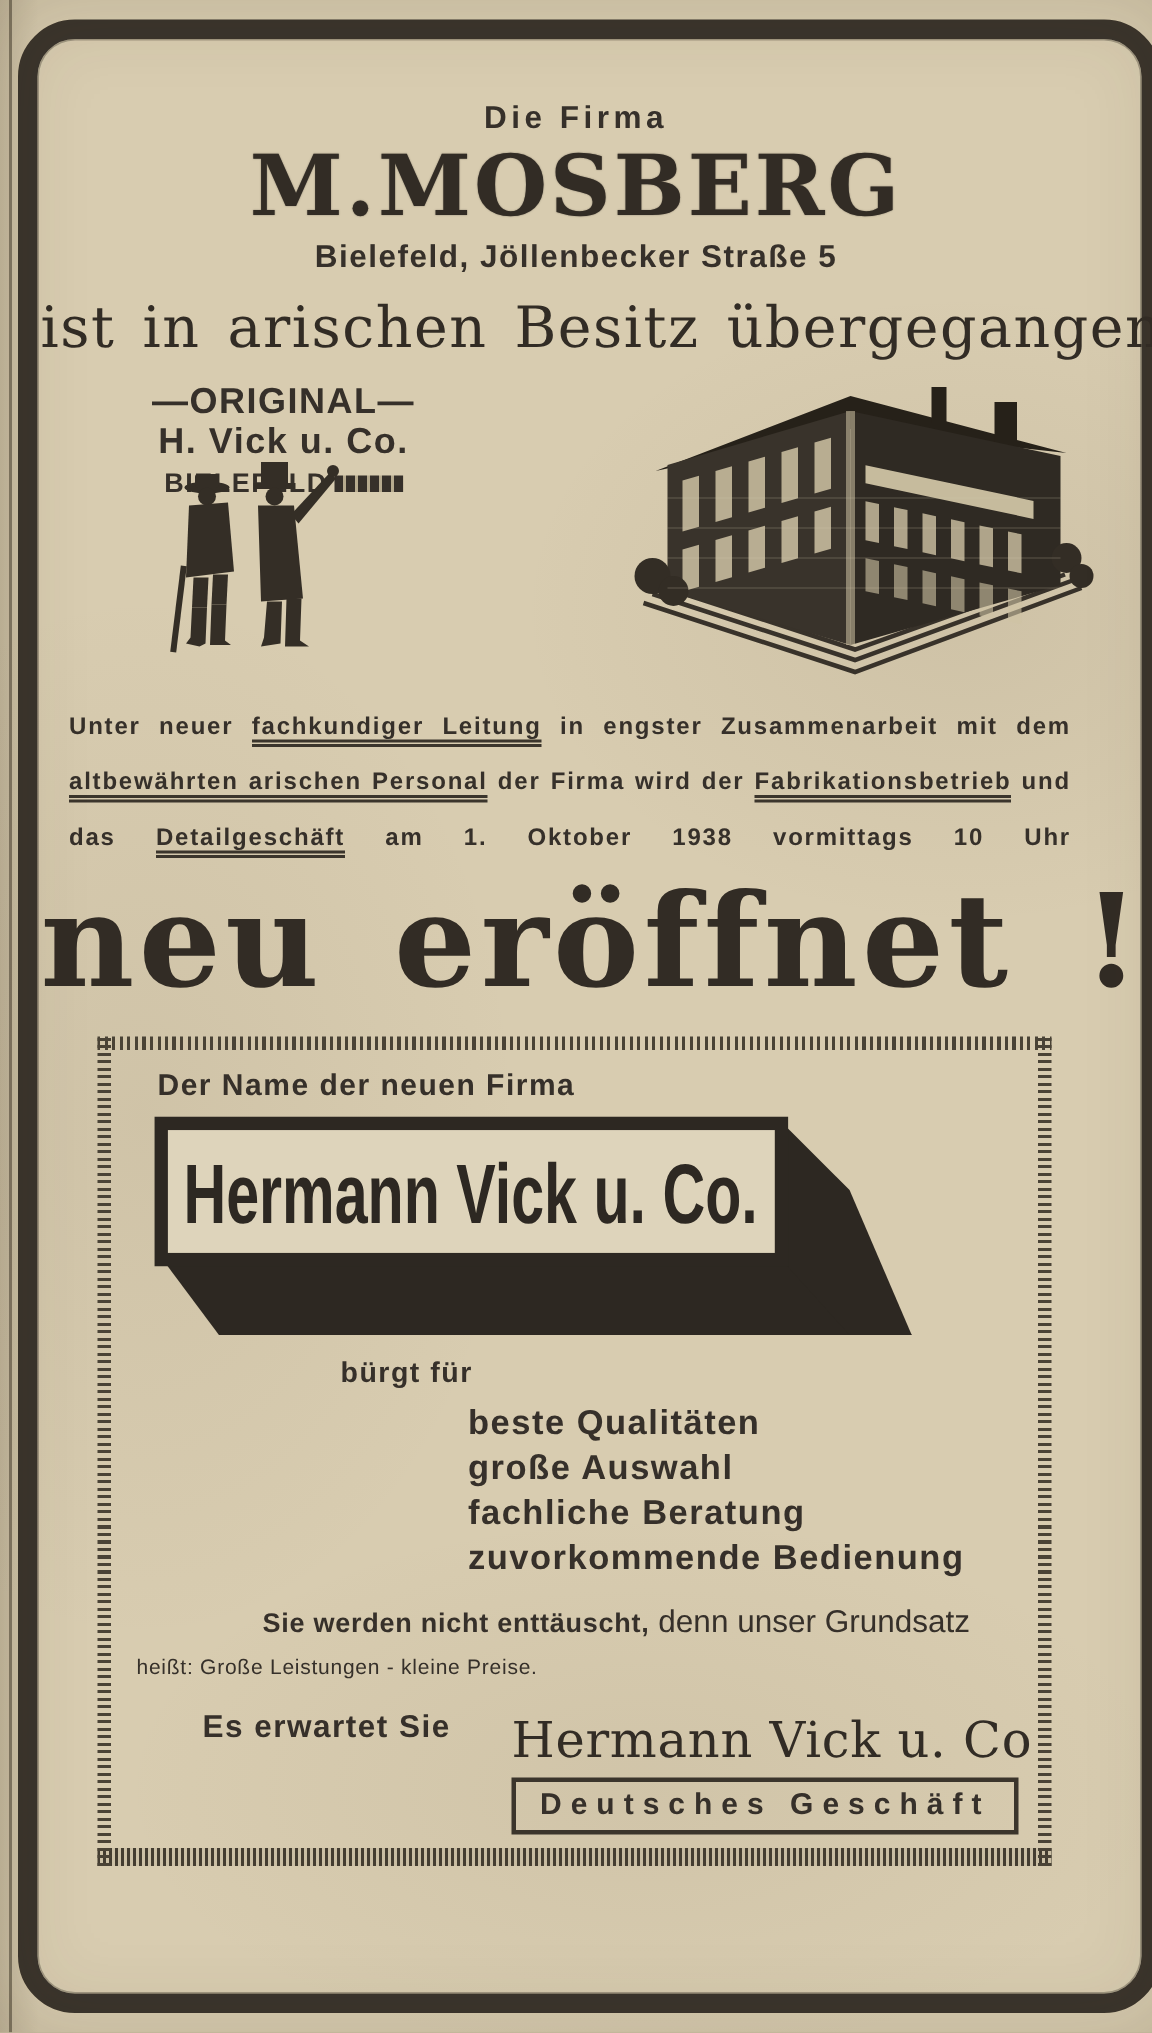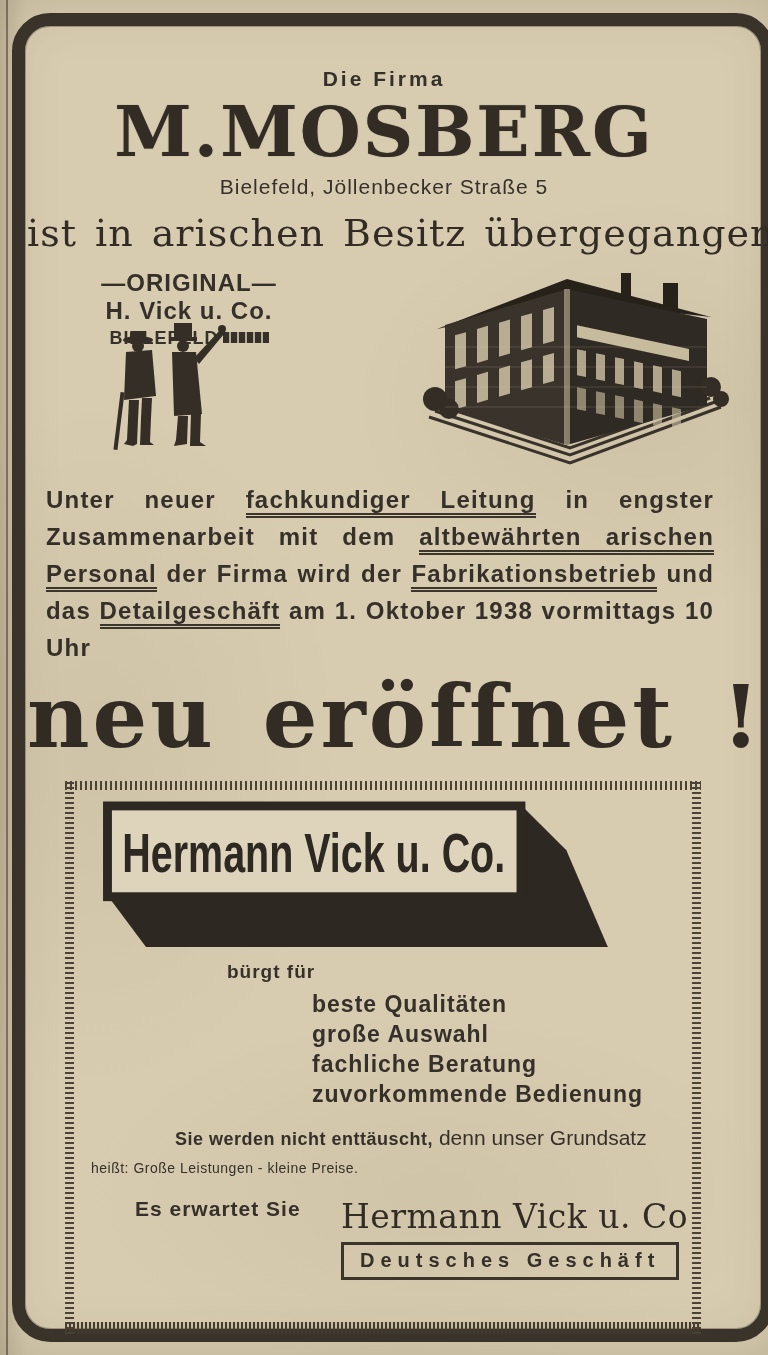--- a/index.html
+++ b/index.html
@@ -25,25 +25,25 @@
     box-shadow:inset 0 0 0 1px rgba(58,52,44,.35);
     pointer-events:none;
   }
   .content{position:absolute;left:27px;top:27px;width:714px;}
 
   
   .intro{margin-top:40px;text-align:center;font-size:21px;font-weight:bold;letter-spacing:3px;}
   .mosberg{
     margin-top:2px;text-align:center;
     font-family:"DejaVu Serif","Liberation Serif",serif;
-    font-weight:bold;font-size:70px;line-height:1.12;letter-spacing:2px;
+    font-weight:bold;font-size:56px;line-height:1.12;letter-spacing:2px;
     color:#322c25;text-shadow:0 0 1px rgba(50,44,37,.6);
     white-space:nowrap;
   }
-  .address{margin-top:4px;text-align:center;font-size:21px;font-weight:normal;letter-spacing:1px;}
+  .address{margin-top:4px;text-align:center;font-size:21px;font-weight:bold;letter-spacing:1px;}
   .aryan{
     margin-top:12px;text-align:center;
     font-family:"DejaVu Serif","Liberation Serif",serif;
     font-size:38px;letter-spacing:1px;word-spacing:5px;color:#322c25;white-space:nowrap;
   }
 
   
   .row{position:relative;height:200px;margin-top:12px;}
   .logo-block{position:absolute;left:62px;top:2px;width:200px;text-align:center;line-height:1.15;}
   .logo-original{font-size:24px;font-weight:bold;letter-spacing:1px;}
@@ -52,21 +52,21 @@
   .logo-city{font-size:18px;font-weight:bold;letter-spacing:1px;
     text-shadow:-1px 0 0 #d8ccb0, 1px 0 0 #d8ccb0;}
   .city-bar{width:46px;height:11px;background:#36302a;
     background:repeating-linear-gradient(90deg,#36302a 0 6px,#b7ab8f 6px 8px);}
   .men-svg{position:absolute;left:75px;top:55px;}
   .building-svg{position:absolute;left:388px;top:0px;}
 
   
   .para{
     margin:14px 0 0 19px;width:668px;
-    font-size:24px;font-weight:bold;line-height:37px;letter-spacing:1.2px;
+    font-size:16px;font-weight:bold;line-height:37px;letter-spacing:1.2px;
     text-align:justify;text-align-last:justify;
   }
   .u{border-bottom:5px double #3b352c;padding-bottom:0px;}
 
   
   .reopen{
     margin-top:4px;text-align:center;
     font-family:"DejaVu Serif","Liberation Serif",serif;
     font-weight:bold;font-size:86px;letter-spacing:3px;word-spacing:14px;
     color:#322c25;white-space:nowrap;line-height:1.1;
@@ -229,20 +229,21 @@
 
     <div class="reopen">neu eröffnet !</div>
 
     <div class="annbox">
       <div class="tick-top"></div>
       <div class="tick-bottom"></div>
       <div class="tick-left"></div>
       <div class="tick-right"></div>
 
       <div class="annbox-inner">
+        <div class="name-intro">Der Name der neuen Firma</div>
 
         <div class="plaque-wrap">
           <svg width="540" height="150" viewBox="0 0 540 152">
 
             <polygon points="6,97 470,97 512,148 44,148" fill="#2d2822"></polygon>
 
             <polygon points="424,4 470,50 512,148 470,148 424,97" fill="#2d2822"></polygon>
 
             <rect x="5" y="5" width="419" height="92" fill="#ded4bb" stroke="#2d2822" stroke-width="9"></rect>
             <text x="214" y="72" text-anchor="middle" textLength="388" lengthAdjust="spacingAndGlyphs" font-family="Liberation Sans, sans-serif" font-weight="bold" font-size="57" fill="#2d2822">Hermann Vick u. Co.</text>

